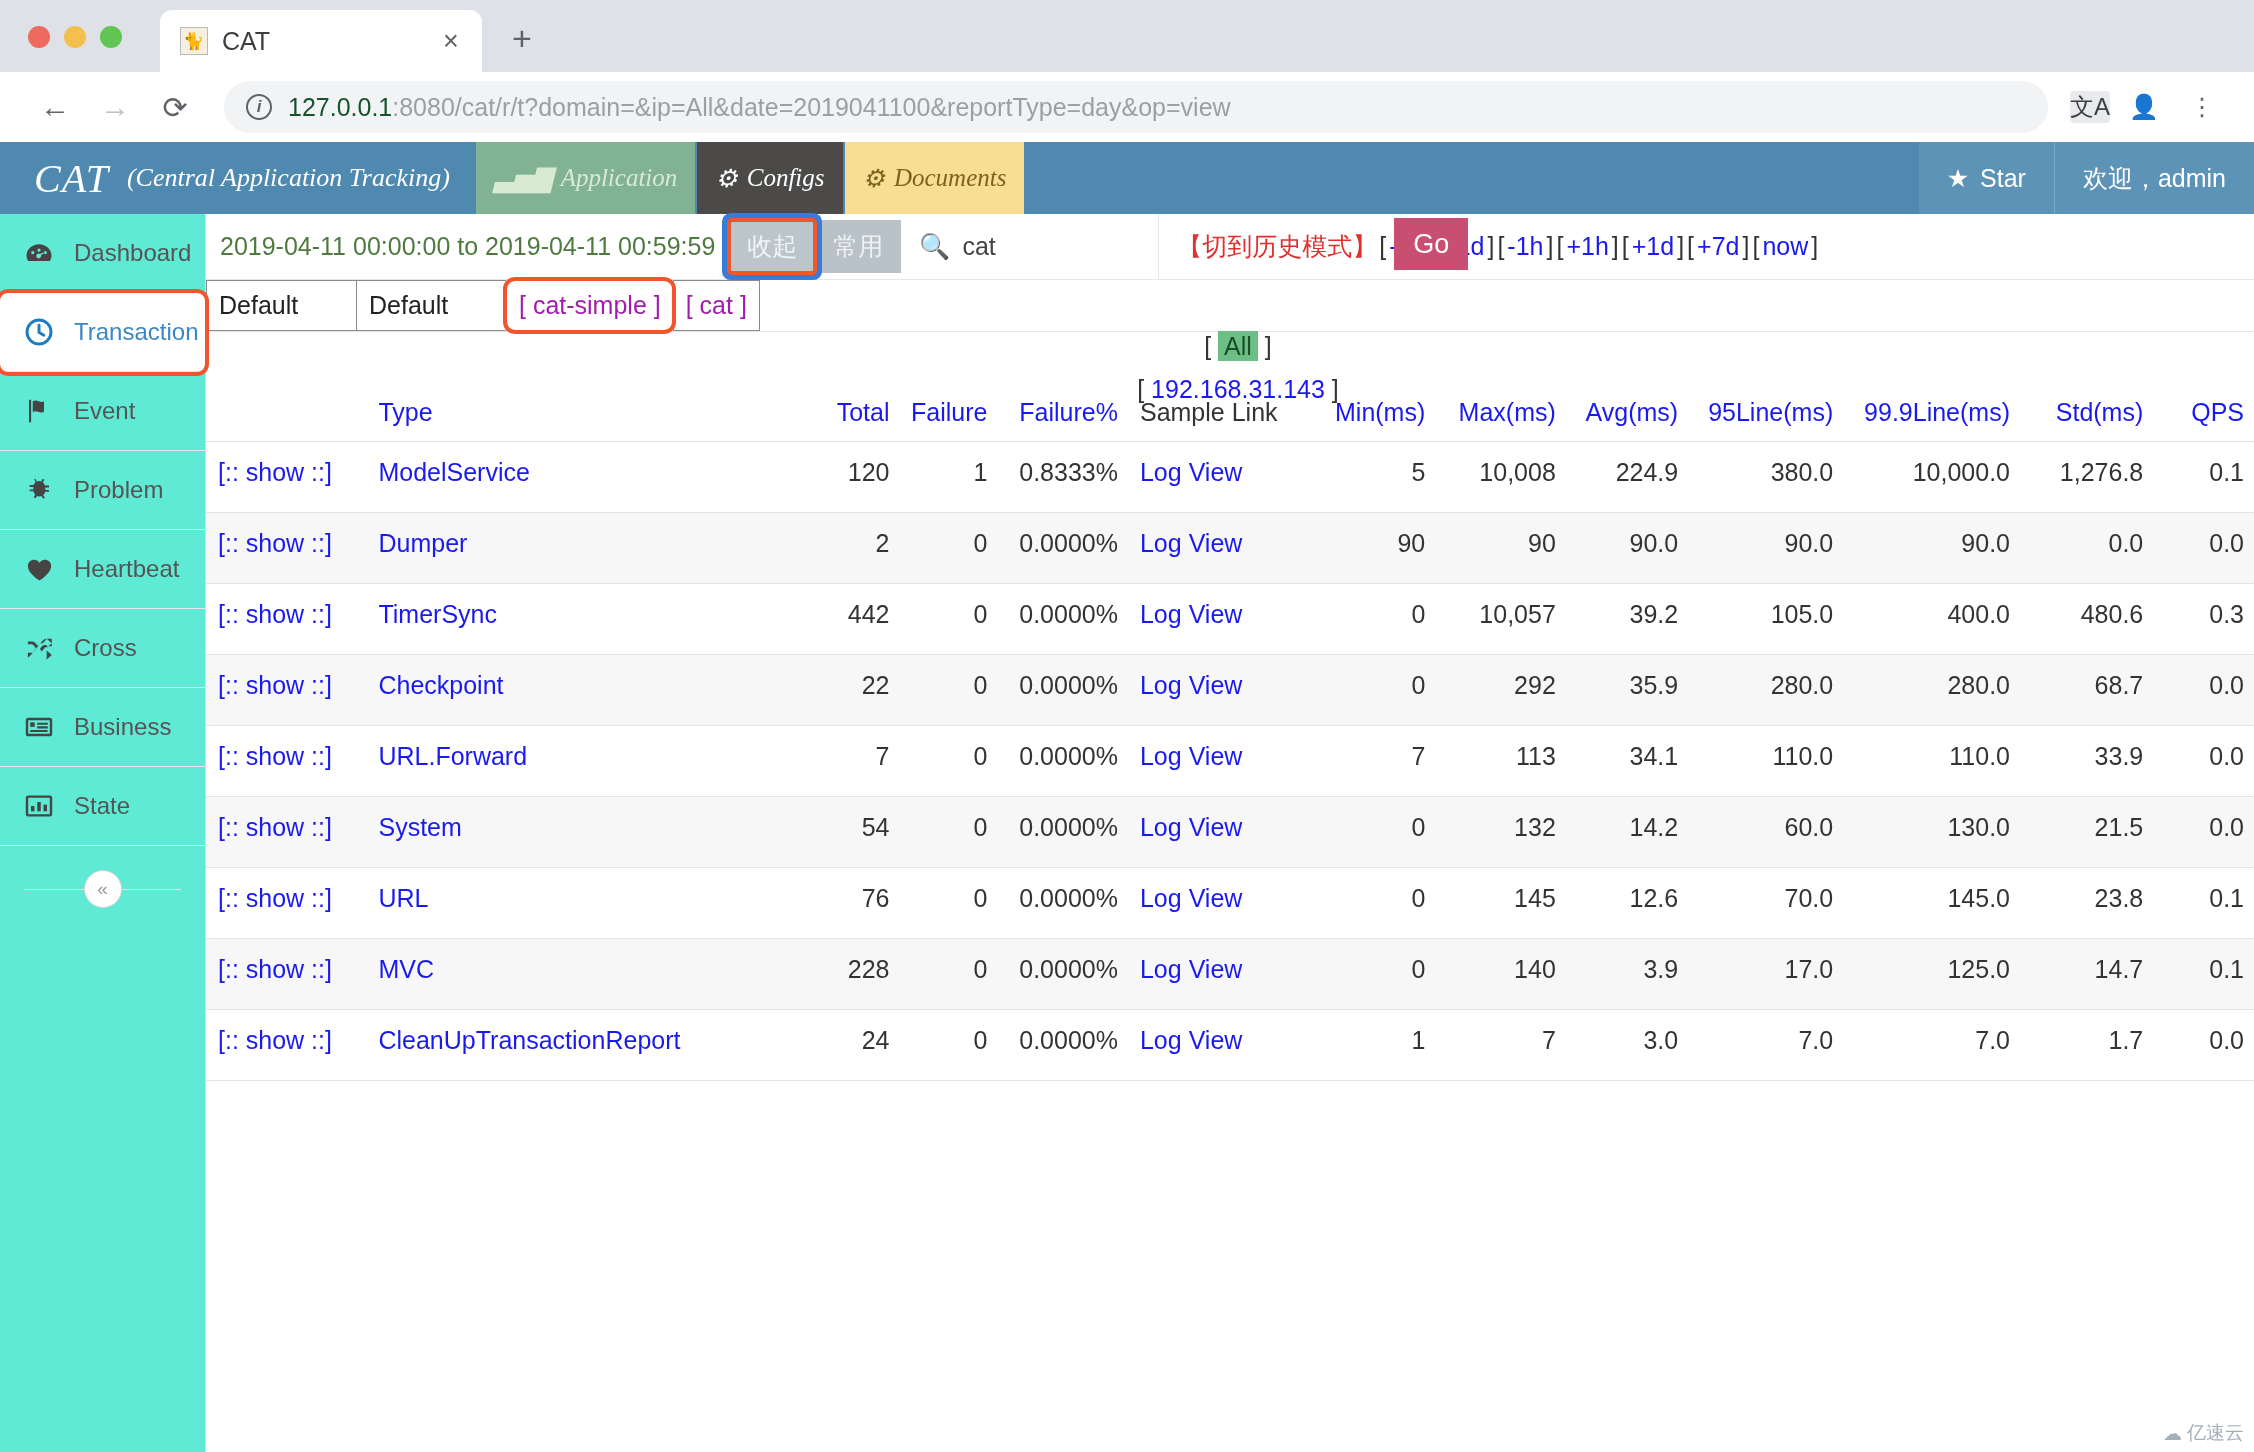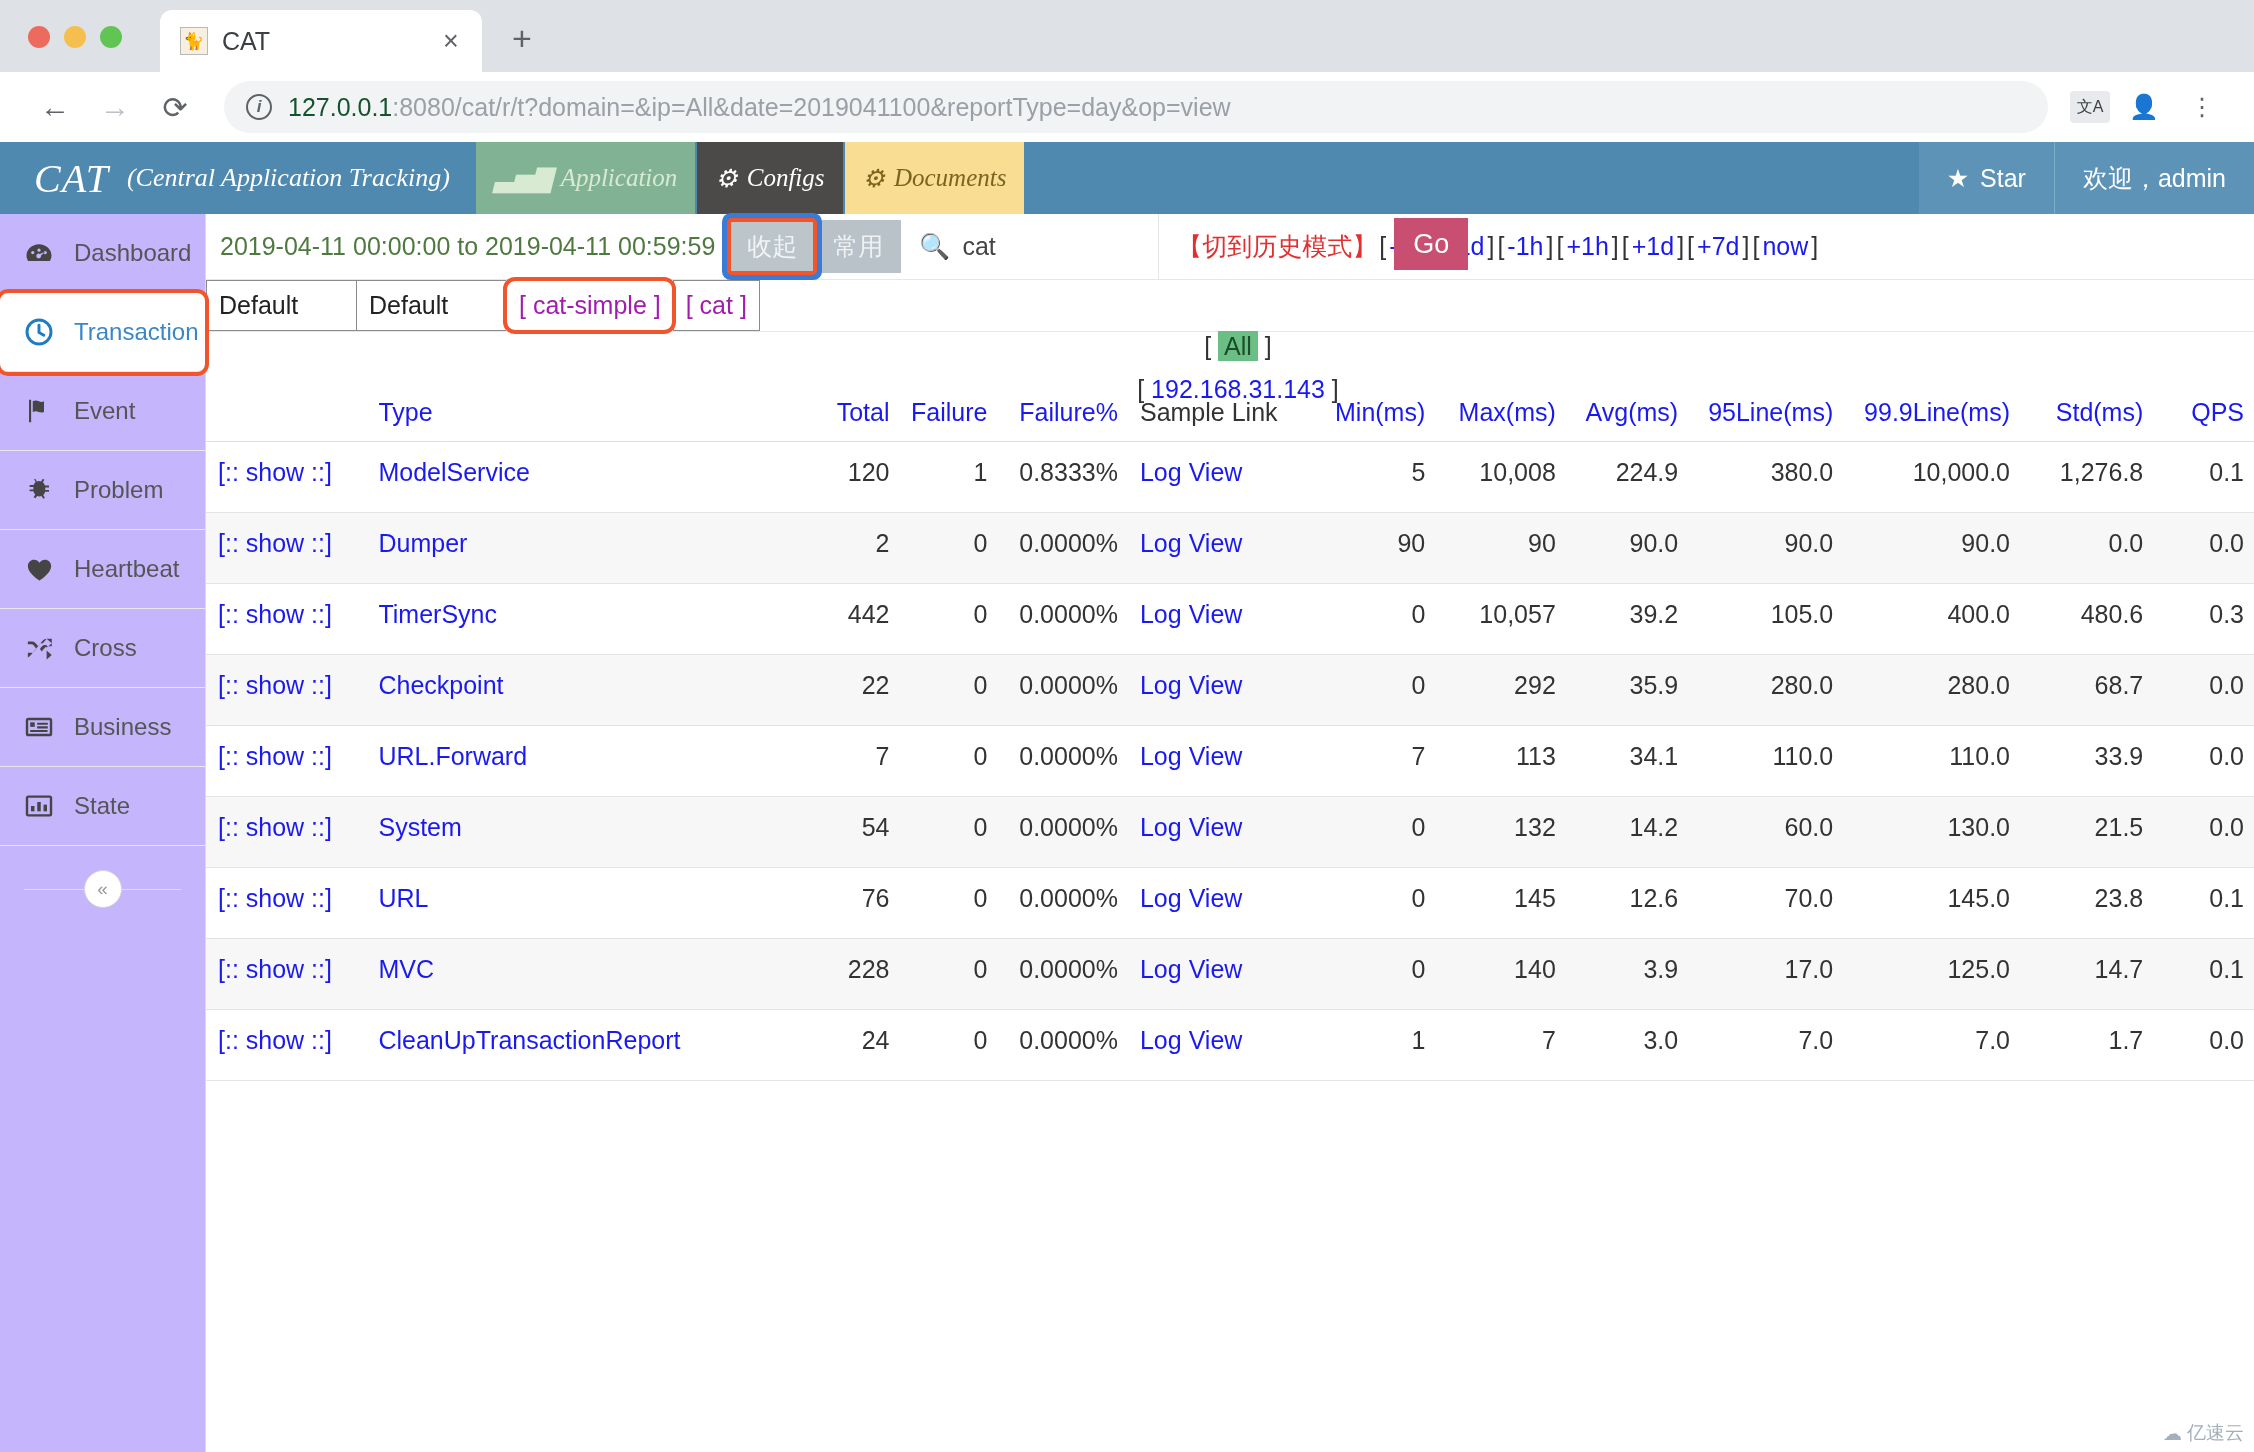--- a/index.html
+++ b/index.html
@@ -41,21 +41,21 @@
   .info-icon {
     width: 26px; height: 26px; border: 2px solid #5f6368; border-radius: 50%;
     color: #5f6368; font-size: 17px; font-weight: bold; display: flex;
     align-items: center; justify-content: center; font-style: italic; flex: none;
   }
   .url-text { font-size: 25px; color: #9aa0a6; white-space: nowrap; }
   .url-text .host { color: #14532d; }
   .tb-right { display: flex; align-items: center; gap: 10px; }
   .tb-icon { width: 48px; height: 48px; display: flex; align-items: center; justify-content: center;
              font-size: 24px; color: #5f6368; cursor: pointer; }
-  .translate-ic { background: #e8eaed; border-radius: 4px; width: 40px; height: 32px; font-size: 16px; color: #3c4043; }
+  .translate-ic { background: #e8eaed; border-radius: 4px; width: 40px; height: 32px; font-size: 24px; color: #3c4043; }
 
   
   .app { width: 100%; height: calc(1452px - 142px); display: flex; flex-direction: column; }
 
   .cat-header {
     height: 72px; background: #5089b0; display: flex; align-items: center; flex: none;
     padding-left: 34px; position: relative;
   }
   .cat-logo { font-family: "Liberation Serif", serif; font-style: italic; font-size: 40px; color: #fff; letter-spacing: 1px; }
   .cat-sub { font-family: "Liberation Serif", serif; font-style: italic; font-size: 26px; color: #fff; margin-left: 18px; }
@@ -70,21 +70,21 @@
   .hdr-right { position: absolute; right: 0; top: 0; height: 100%; display: flex; align-items: stretch; }
   .hdr-cell {
     display: flex; align-items: center; gap: 11px; padding: 0 28px; color: #fff;
     font-size: 25px; background: #5c93b7; cursor: pointer;
   }
   .hdr-cell + .hdr-cell { border-left: 1px solid #7badc9; }
 
   .body-row { flex: 1; display: flex; min-height: 0; }
 
   
-  .sidebar { width: 206px; background: #c4b5fd; border-right: 1px solid #dcdcdc; flex: none; position: relative; }
+  .sidebar { width: 206px; background: #5eead4; border-right: 1px solid #dcdcdc; flex: none; position: relative; }
   .side-item {
     height: 79px; display: flex; align-items: center; gap: 18px; padding-left: 22px;
     border-bottom: 1px solid #e8e8e8; color: #555; font-size: 24px; cursor: pointer; position: relative;
   }
   .side-item .ic { width: 34px; height: 34px; display: flex; align-items: center; justify-content: center; color: #454545; }
   .side-item.active { color: #3a87c8; background: #fff; }
   .side-item.active .ic { color: #1f7cc0; }
   .side-item.highlight {
     outline: 4px solid #f2552c; border-radius: 8px; z-index: 3; background: #fff;
     box-shadow: 0 0 0 1px #fff;

